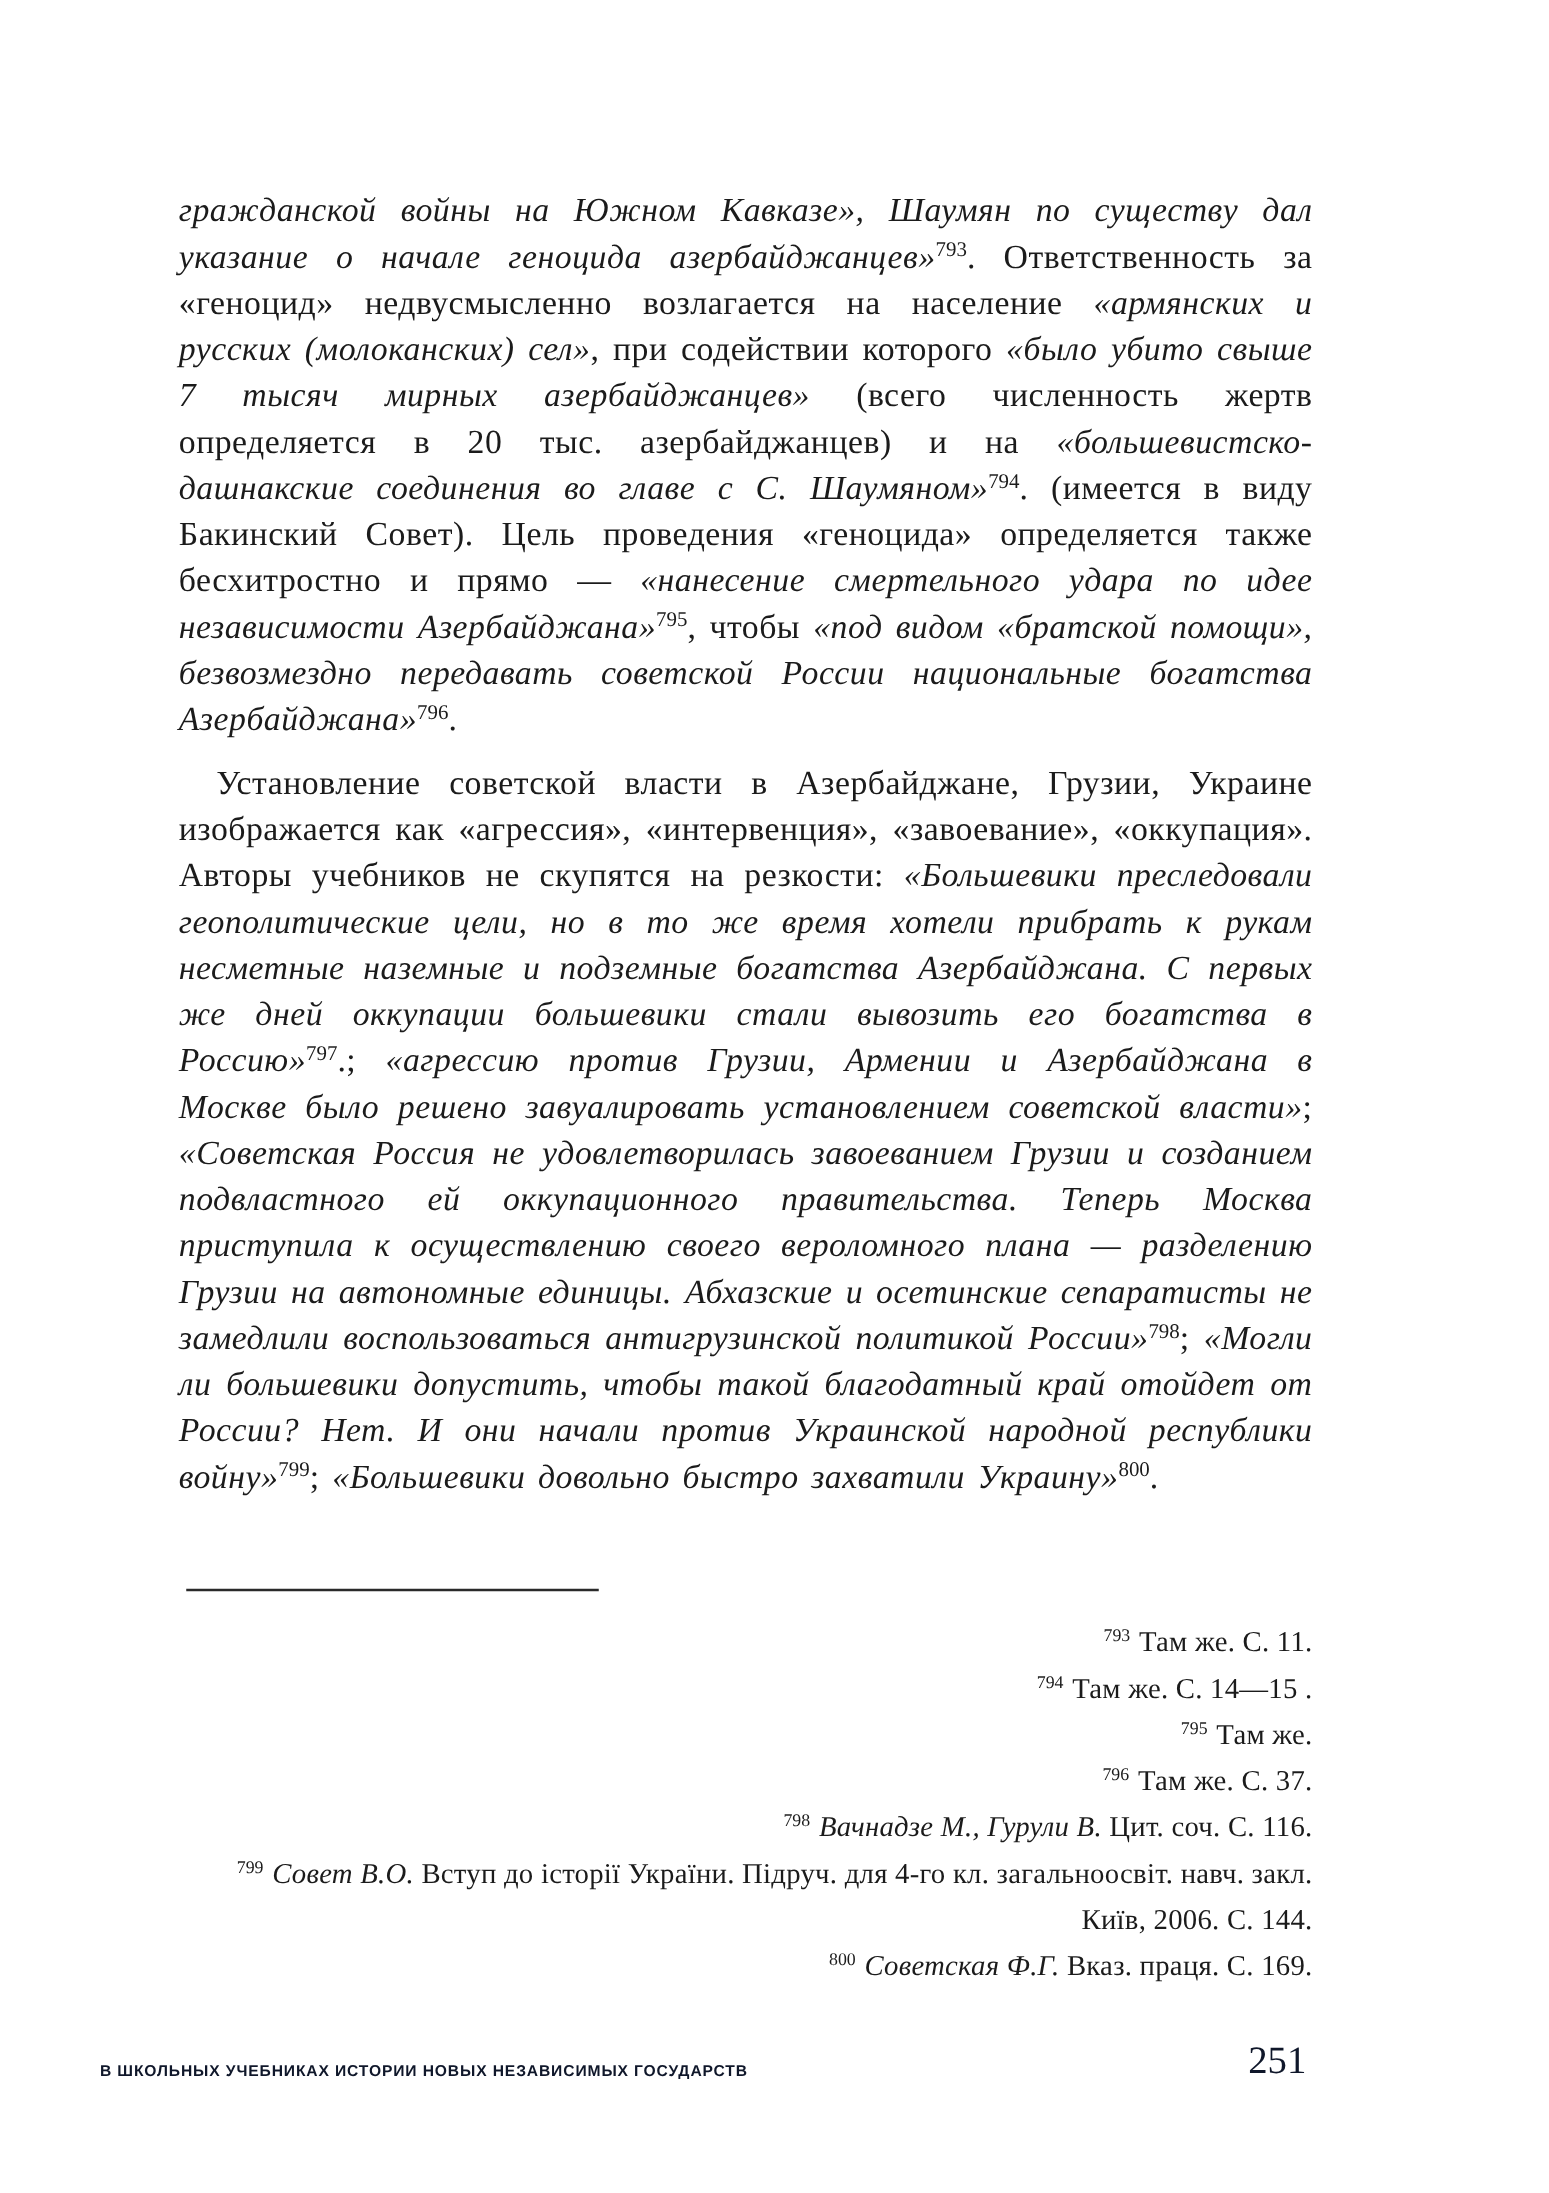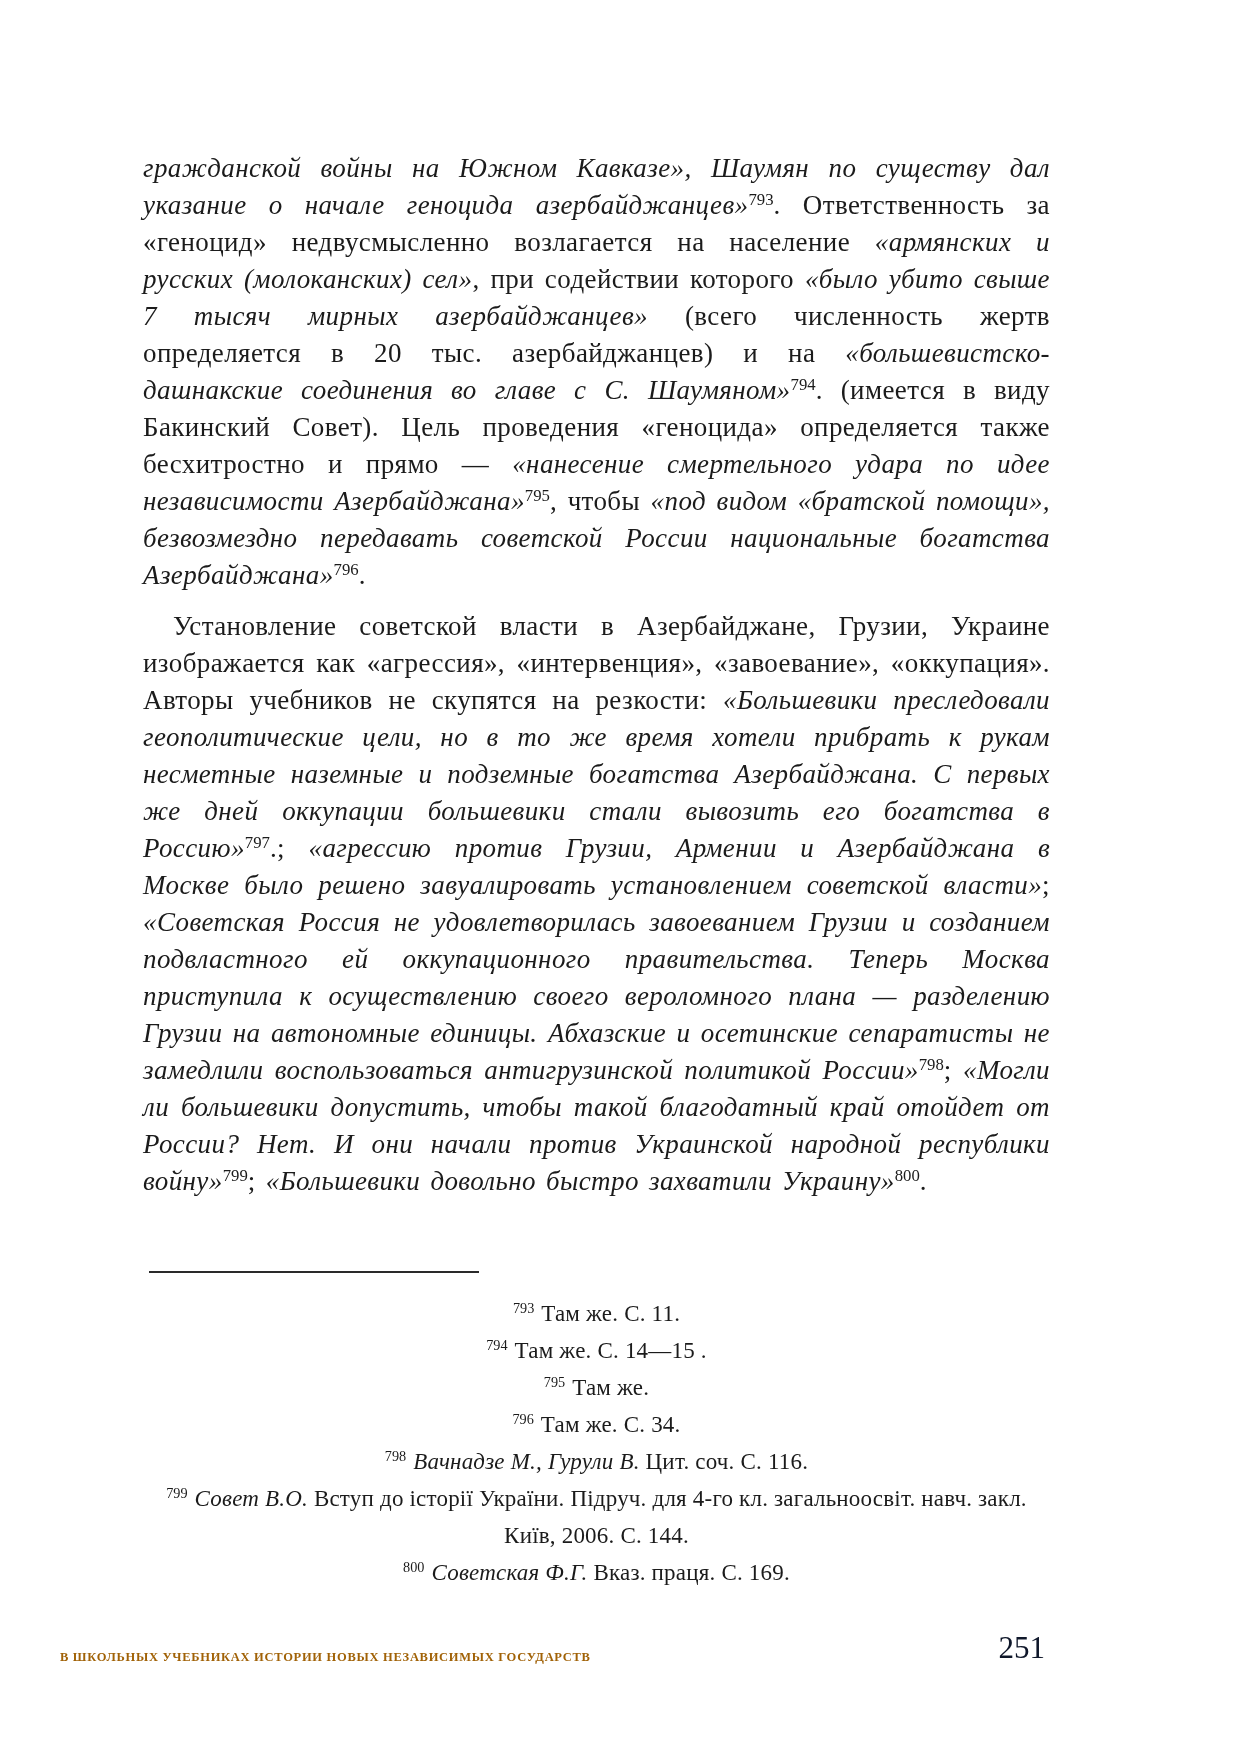--- a/index.html
+++ b/index.html
@@ -56,35 +56,35 @@
     width: 330px;
     height: 0;
     border-top: 2px solid #2a2a2a;
     margin: 0 0 22px 6px;
   }
   .fn {
     font-size: 23px;
     line-height: 37px;
     letter-spacing: 0.2px;
     color: #1b1b1b;
-    text-align: center;
+    text-align: right;
   }
   .fn .fn-num {
     margin-right: 7px;
   }
   
   .running-title {
     position: absolute;
-    left: 60px;
+    left: 80px;
     top: 1650px;
-    font-family: Liberation Serif, serif;
+    font-family: Liberation Sans, sans-serif;
     font-size: 12.5px;
     font-weight: 600;
     letter-spacing: 0.7px;
-    color: #a16207;
+    color: #0f172a;
   }
   .page-number {
     position: absolute;
     right: 194px;
     top: 1630px;
     width: 80px;
     text-align: right;
     font-size: 31px;
     color: #0f172a;
   }
@@ -105,21 +105,21 @@
     <div class="fn">
       <sup class="fn-num">793</sup><span class="fn-body"><span>Там же. С. 11.</span></span>
     </div>
     <div class="fn">
       <sup class="fn-num">794</sup><span class="fn-body"><span>Там же. С. 14—15 .</span></span>
     </div>
     <div class="fn">
       <sup class="fn-num">795</sup><span class="fn-body"><span>Там же.</span></span>
     </div>
     <div class="fn">
-      <sup class="fn-num">796</sup><span class="fn-body"><span>Там же. С. 34.</span></span>
+      <sup class="fn-num">796</sup><span class="fn-body"><span>Там же. С. 37.</span></span>
     </div>
     <div class="fn">
       <sup class="fn-num">798</sup><span class="fn-body"><i>Вачнадзе М., Гурули В.</i><span> Цит. соч. С. 116.</span></span>
     </div>
     <div class="fn">
       <sup class="fn-num">799</sup><span class="fn-body"><i>Совет В.О.</i><span> Вступ до історії України. Підруч. для 4-го кл. загальноосвіт. навч. закл. Київ, 2006. С. 144.</span></span>
     </div>
     <div class="fn">
       <sup class="fn-num">800</sup><span class="fn-body"><i>Советская Ф.Г.</i><span> Вказ. праця. С. 169.</span></span>
     </div>

